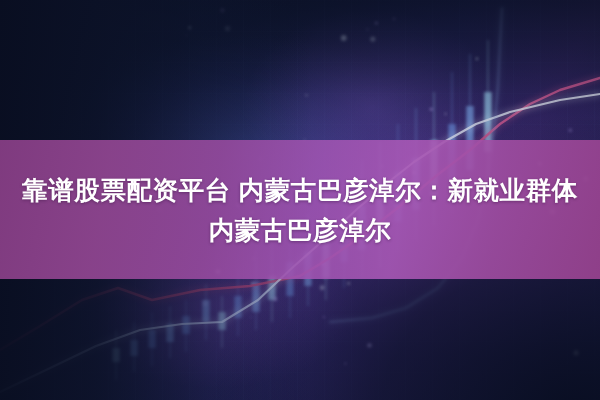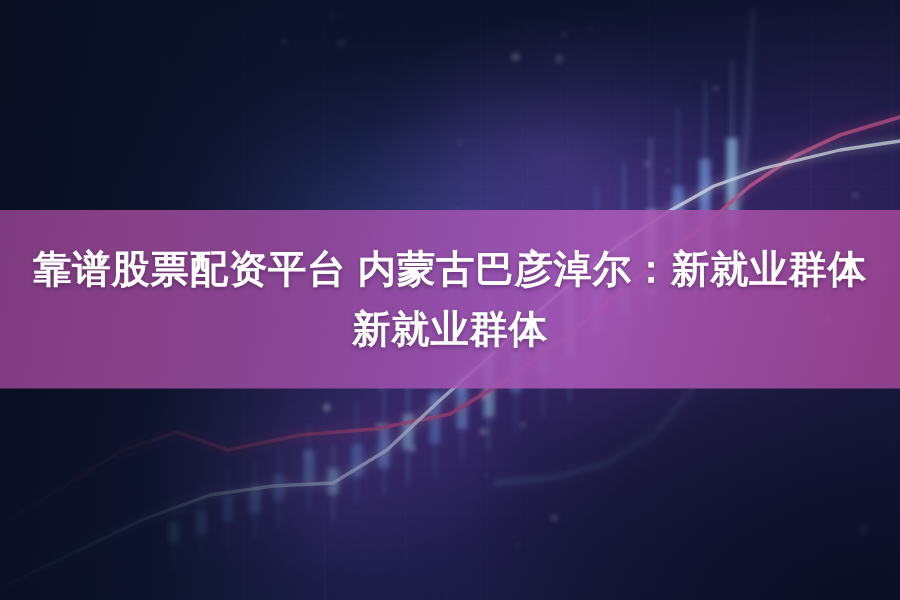--- a/index.html
+++ b/index.html
@@ -54,21 +54,21 @@
   }
 
   svg.chart { position: absolute; inset: 0; width: 600px; height: 400px; }
 
   
   .banner {
     position: absolute;
     left: 0;
     right: 0;
     top: 140px;
-    height: 119px;
+    height: 139px;
     background: linear-gradient(100deg,
         rgba(136,62,134,0.93) 0%,
         rgba(146,70,146,0.92) 18%,
         rgba(150,74,158,0.90) 36%,
         rgba(160,84,178,0.88) 52%,
         rgba(168,88,182,0.90) 66%,
         rgba(158,76,160,0.92) 82%,
         rgba(150,66,142,0.94) 100%);
     display: flex;
     flex-direction: column;
@@ -265,16 +265,16 @@
         <path d="M330 322 L372 318 L406 308 L438 288 L462 258 L478 220 L488 176 L494 130 L498 86 L500 44 L502 8" fill="none" stroke="#8fb0ea" stroke-width="1.6" stroke-linecap="round" stroke-linejoin="round" opacity="0.42" filter="url(#soft)"></path>
       </g>
   </svg>
 
   <div class="layer dark-top"></div>
   <div class="layer dark-left"></div>
   <div class="layer dark-bottom-right"></div>
 
   <div class="banner">
     <div class="banner-line">靠谱股票配资平台 内蒙古巴彦淖尔：新就业群体</div>
-    <div class="banner-line">新就业群体</div>
+    <div class="banner-line">内蒙古巴彦淖尔</div>
   </div>
 
 </div>
 
 </body></html>

